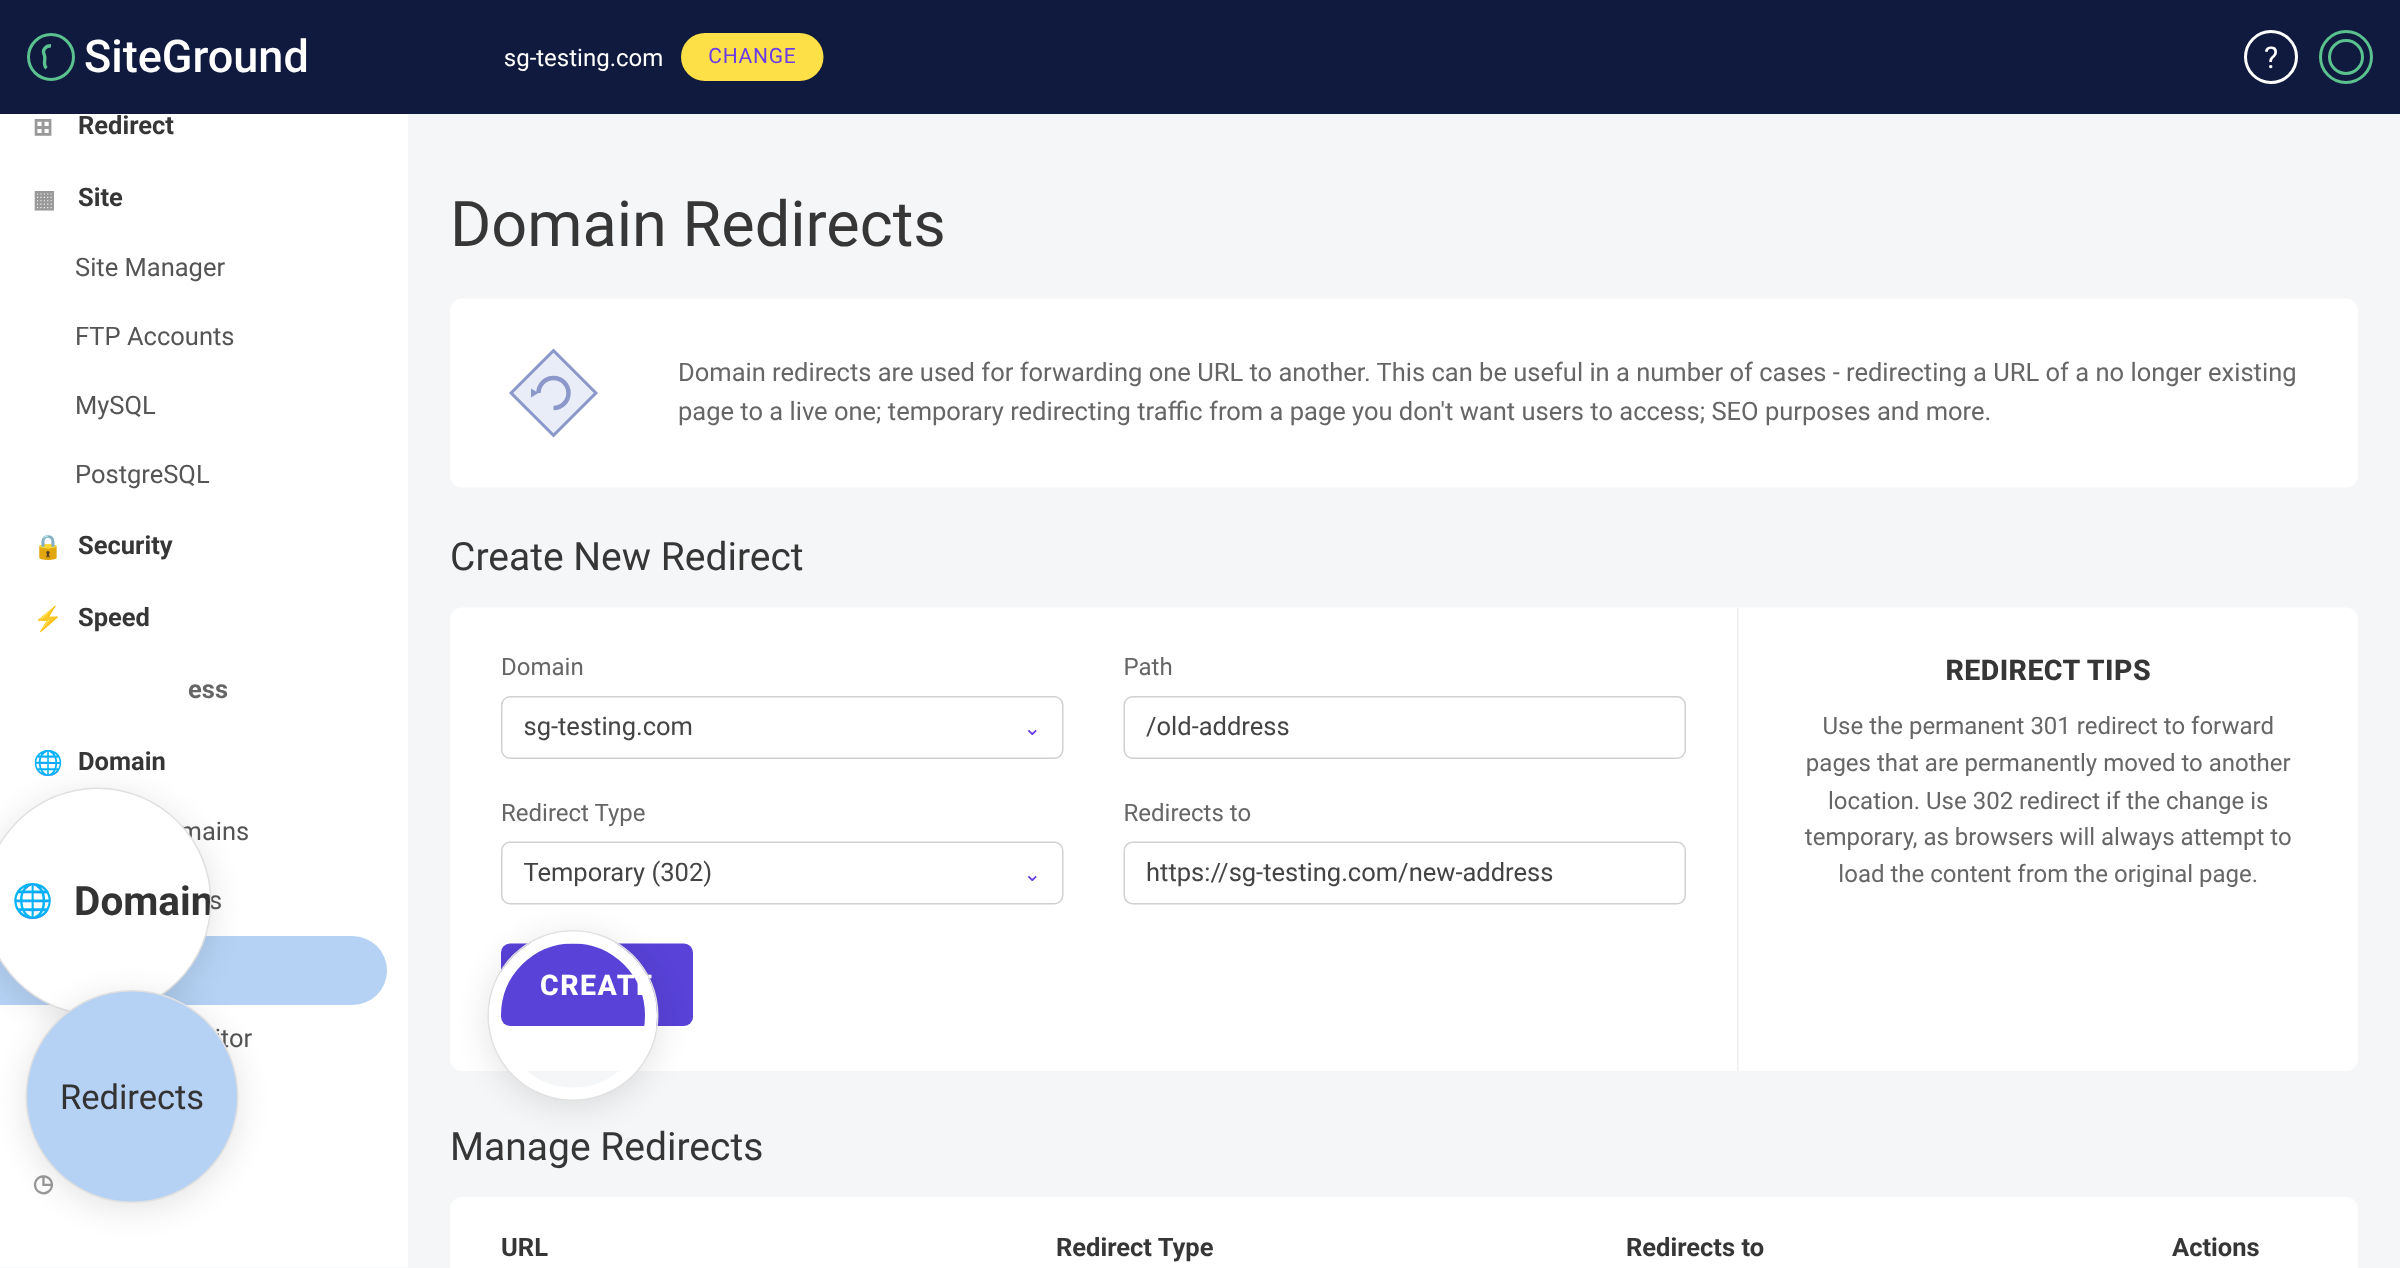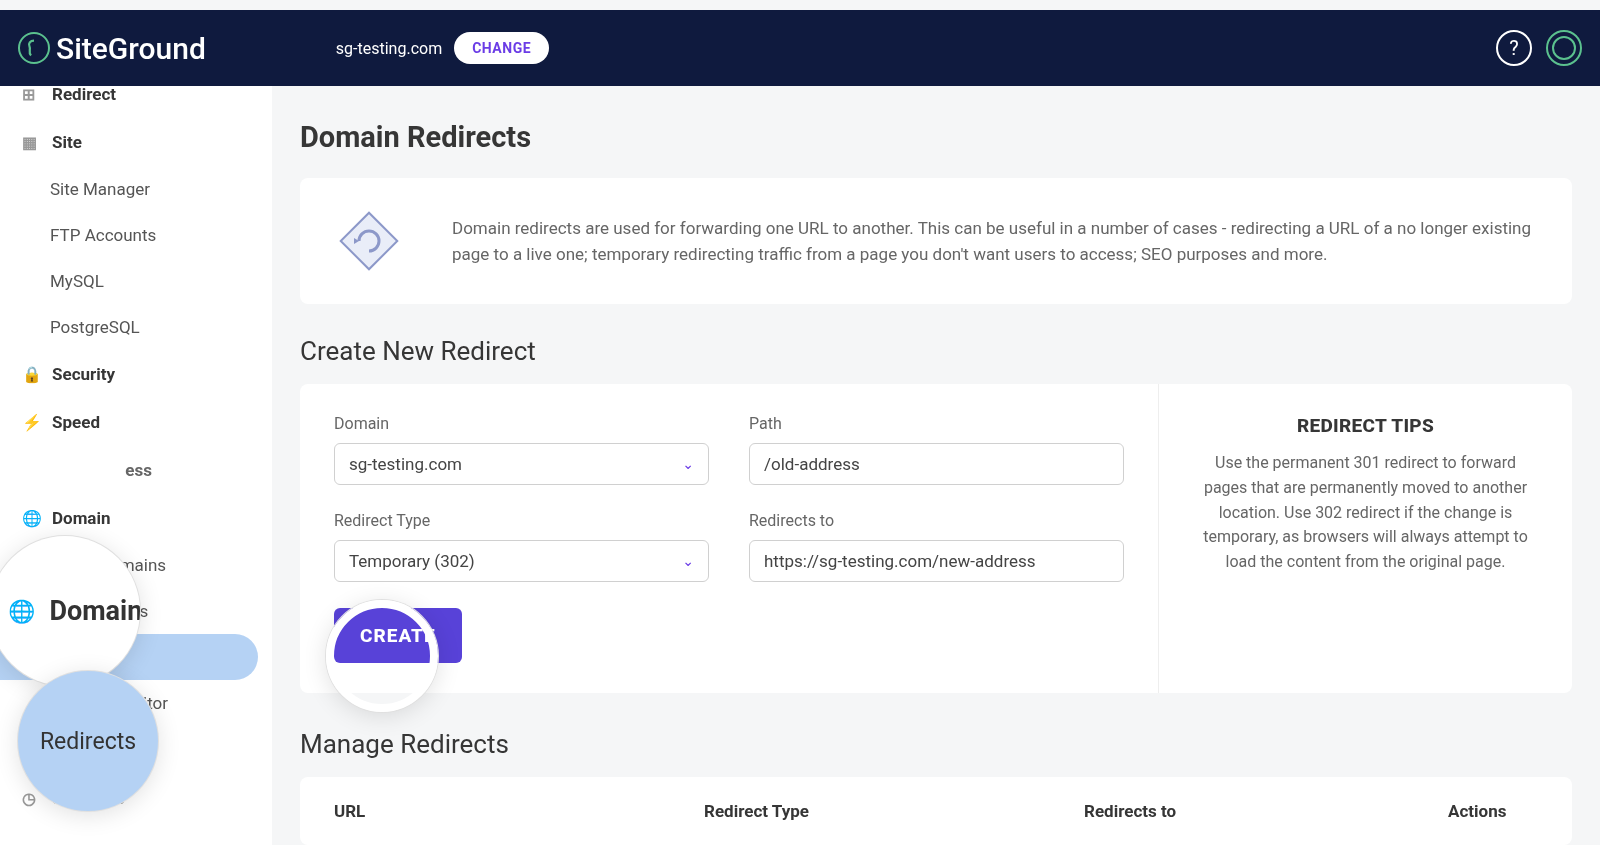--- a/index.html
+++ b/index.html
@@ -1,43 +1,43 @@
 <!DOCTYPE html>
 <html><head>
 <meta charset="utf-8">
 <style>
 * { margin: 0; padding: 0; box-sizing: border-box; font-family: -apple-system, BlinkMacSystemFont, "Segoe UI", Roboto, sans-serif; }
 body { background: #f5f6f7; width: 1600px; height: 845px; overflow: hidden; }
 
-.header { background: #0f1a3e; height: 76px; display: flex; align-items: center; justify-content: space-between; padding: 0 18px; margin-top: 10px; }
+.header { background: #0f1a3e; height: 76px; display: flex; align-items: center; justify-content: space-between; padding: 0 18px; }
 .header-left { display: flex; align-items: center; gap: 130px; }
 .logo { color: #fff; font-size: 30px; font-weight: 500; display: flex; align-items: center; gap: 6px; }
 .logo-icon { width: 32px; height: 32px; border-radius: 50%; border: 2px solid #5bc18e; display: inline-flex; align-items: center; justify-content: center; color: #5bc18e; font-size: 20px; }
 .domain-info { display: flex; align-items: center; gap: 12px; }
 .domain-text { color: #fff; font-size: 16px; }
-.change-btn { background: #ffffff; color: #6b3de6; border: none; padding: 8px 18px; border-radius: 18px; font-weight: 700; font-size: 14px; letter-spacing: 0.5px; cursor: pointer; }
+.change-btn { background: #fde047; color: #6b3de6; border: none; padding: 8px 18px; border-radius: 18px; font-weight: 400; font-size: 14px; letter-spacing: 0.5px; cursor: pointer; }
 .header-right { display: flex; align-items: center; gap: 14px; }
 .help-icon { width: 36px; height: 36px; border: 2px solid #fff; border-radius: 50%; display: flex; align-items: center; justify-content: center; color: #fff; font-size: 20px; cursor: pointer; }
 .avatar-icon { width: 36px; height: 36px; border-radius: 50%; border: 2px solid #5bc18e; display: flex; align-items: center; justify-content: center; }
 .avatar-inner { width: 24px; height: 24px; border-radius: 50%; border: 2px solid #5bc18e; }
 
 .container { display: flex; height: calc(845px - 76px); }
 .sidebar { width: 272px; background: #fff; overflow-y: auto; position: relative; }
 .sidebar-inner { padding-top: 0; margin-top: -16px; }
 .nav-header { display: flex; align-items: center; gap: 12px; padding: 14px 22px; font-weight: 700; color: #363636; font-size: 17px; }
 .nav-header .icon { width: 18px; color: #999; font-size: 16px; }
 .nav-item { display: block; padding: 13px 22px 13px 50px; color: #555; font-size: 17px; cursor: pointer; }
 .nav-item.active { background: #b5d2f4; color: #333; border-radius: 0 28px 28px 0; margin-right: 14px; }
 
 .magnify1 { position: absolute; left: -10px; top: 450px; width: 150px; height: 150px; border-radius: 50%; background: #fff; box-shadow: 0 0 0 1px #e0e0e0, 0 4px 24px rgba(0,0,0,0.12); display: flex; align-items: center; padding-left: 18px; font-size: 27px; font-weight: 700; color: #333; z-index: 5; overflow: hidden; }
 .magnify1 .gicon { margin-right: 14px; font-size: 22px; color: #888; }
 .magnify2 { position: absolute; left: 18px; top: 585px; width: 140px; height: 140px; border-radius: 50%; background: #b5d2f4; box-shadow: 0 0 0 1px #e0e0e0, 0 4px 24px rgba(0,0,0,0.12); display: flex; align-items: center; justify-content: center; font-size: 23px; color: #333; z-index: 5; }
 
 .main { flex: 1; padding: 34px 28px 0 28px; overflow-y: auto; }
-.page-title { font-size: 29px; font-weight: 700; color: #363636; margin-bottom: 24px; }
+.page-title { font-size: 42px; font-weight: 400; color: #363636; margin-bottom: 24px; margin-top: 16px; }
 
 .info-card { background: #fff; border-radius: 8px; padding: 28px 34px; display: flex; align-items: center; gap: 48px; margin-bottom: 32px; }
 .info-icon-wrap { flex-shrink: 0; width: 70px; height: 70px; display: flex; align-items: center; justify-content: center; }
 .info-text { color: #666; font-size: 17px; line-height: 1.55; }
 
 .section-title { font-size: 26px; font-weight: 400; color: #363636; margin-bottom: 18px; }
 .form-card { background: #fff; border-radius: 8px; display: flex; margin-bottom: 36px; }
 .form-left { flex: 1; padding: 30px 34px; }
 .form-right { width: 414px; padding: 30px 34px; border-left: 1px solid #eee; text-align: center; }
 .form-row { display: flex; gap: 40px; margin-bottom: 26px; }

